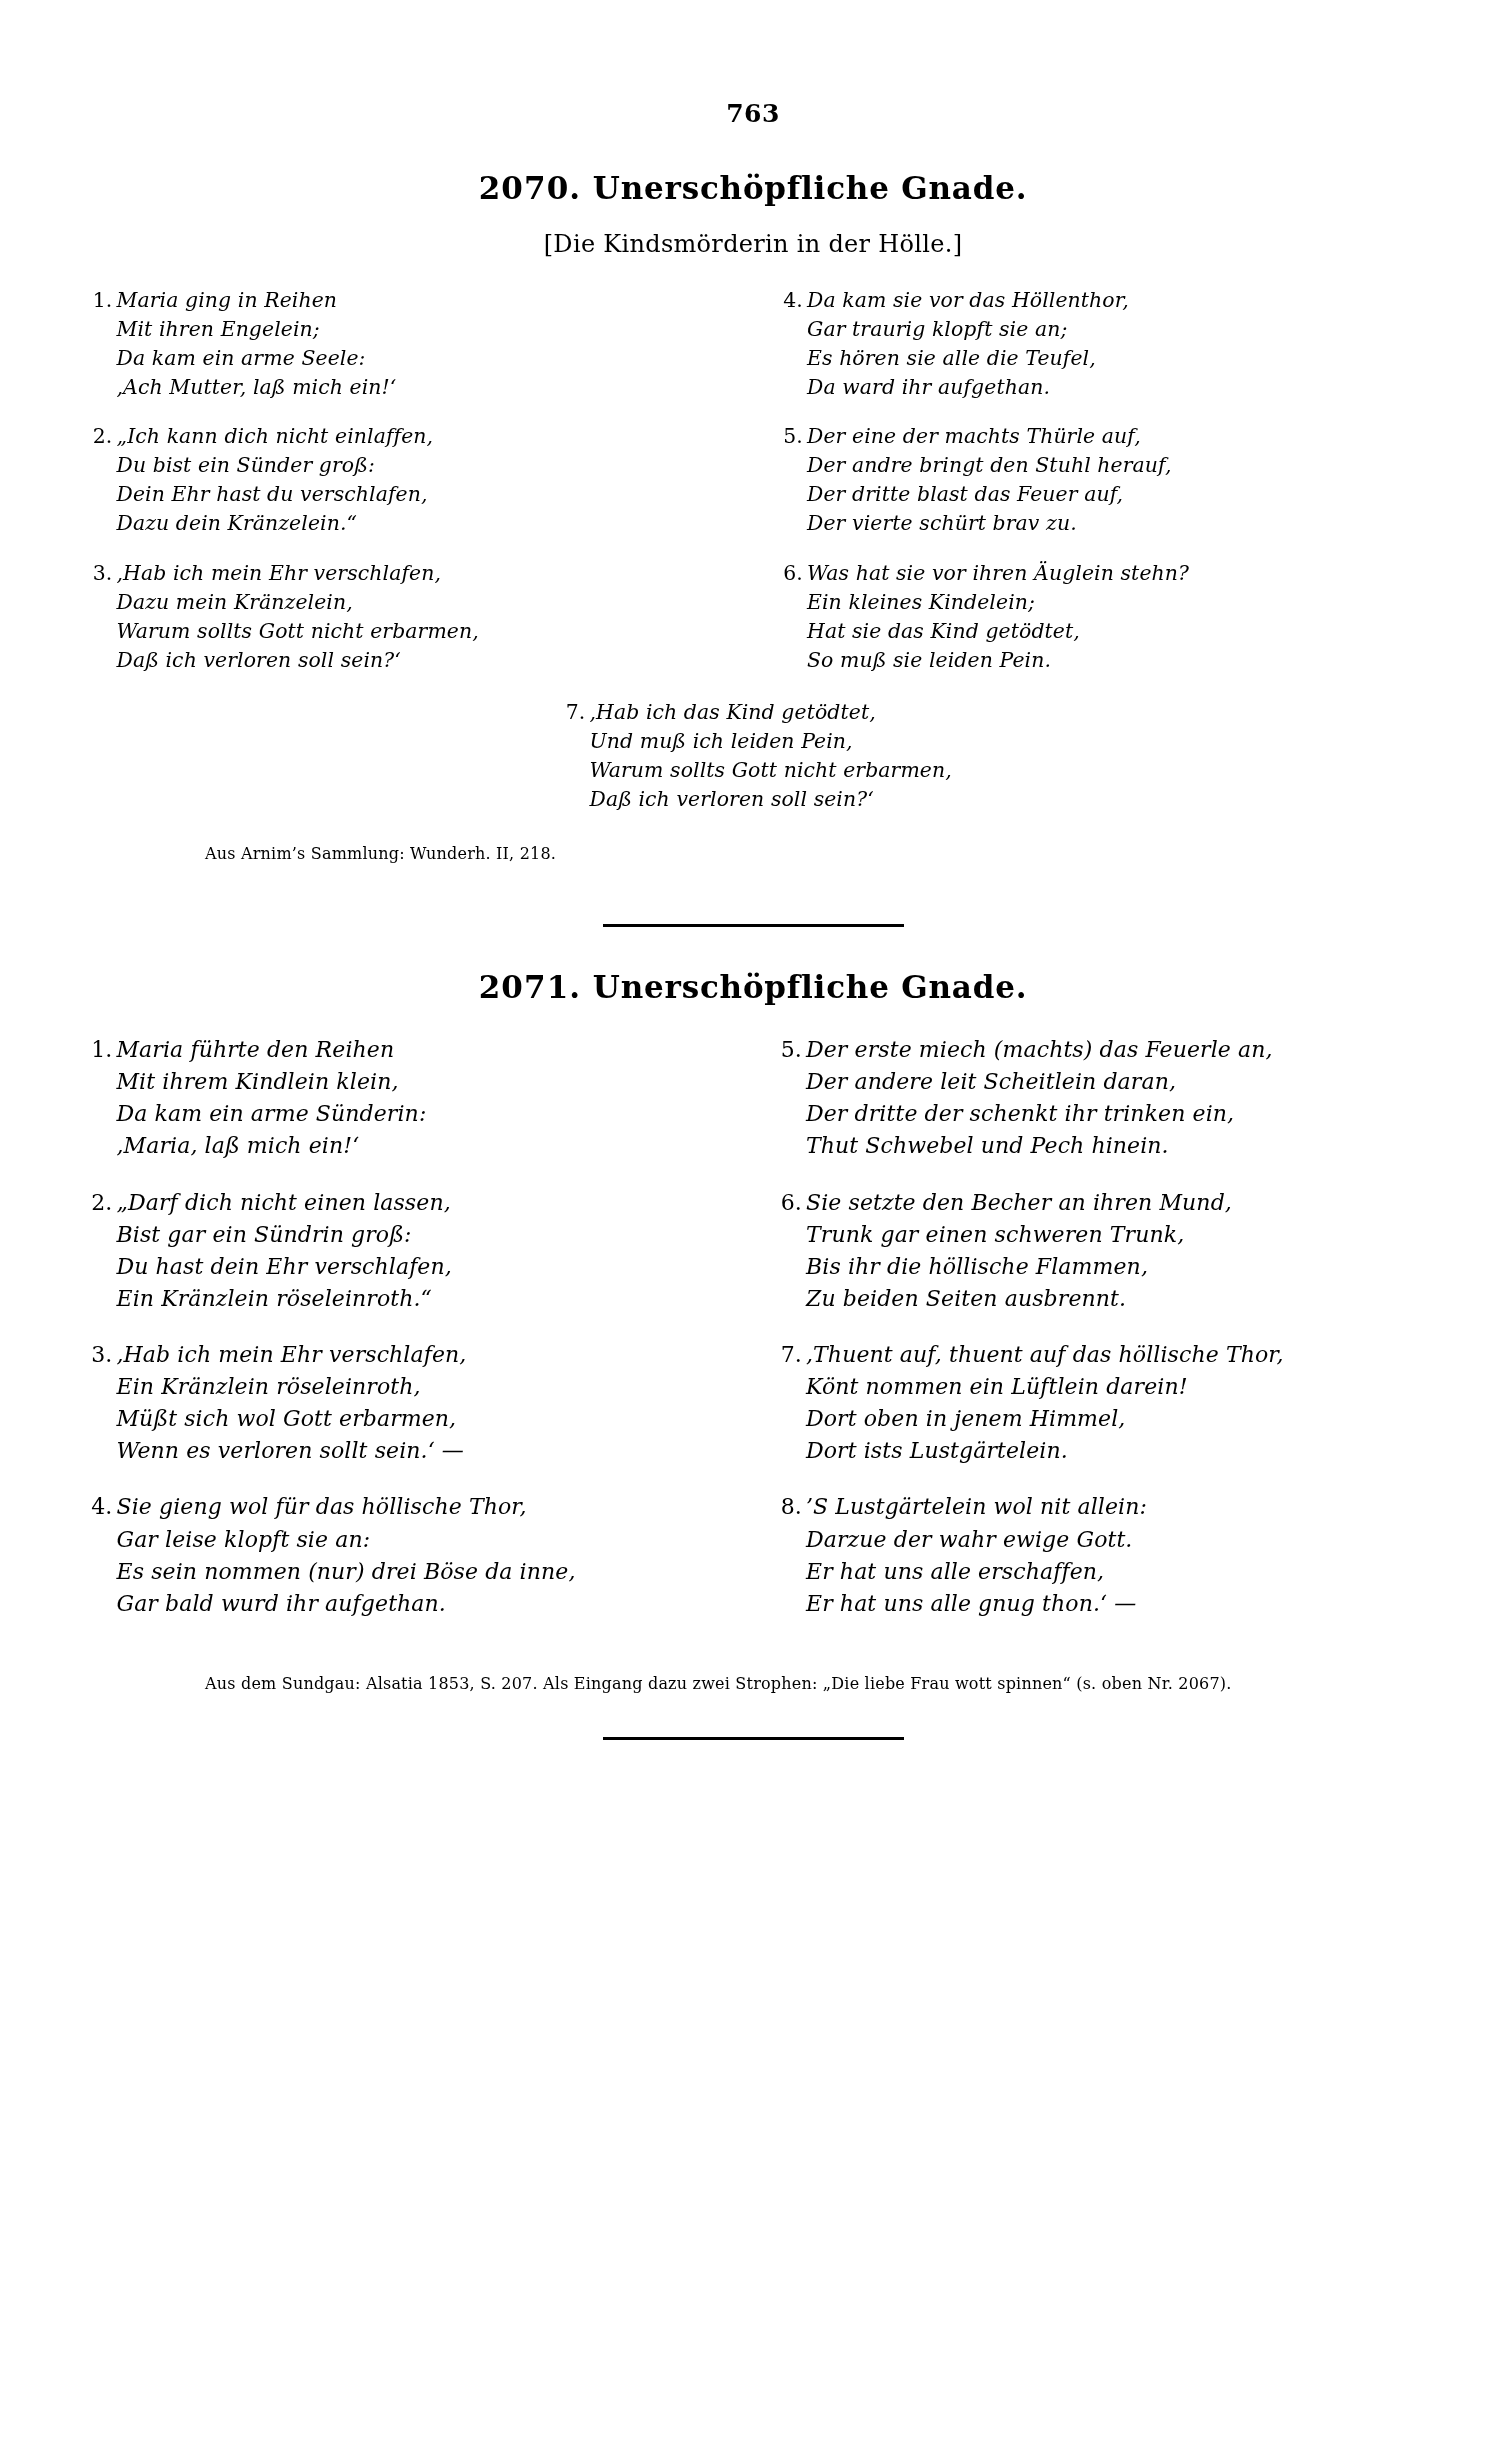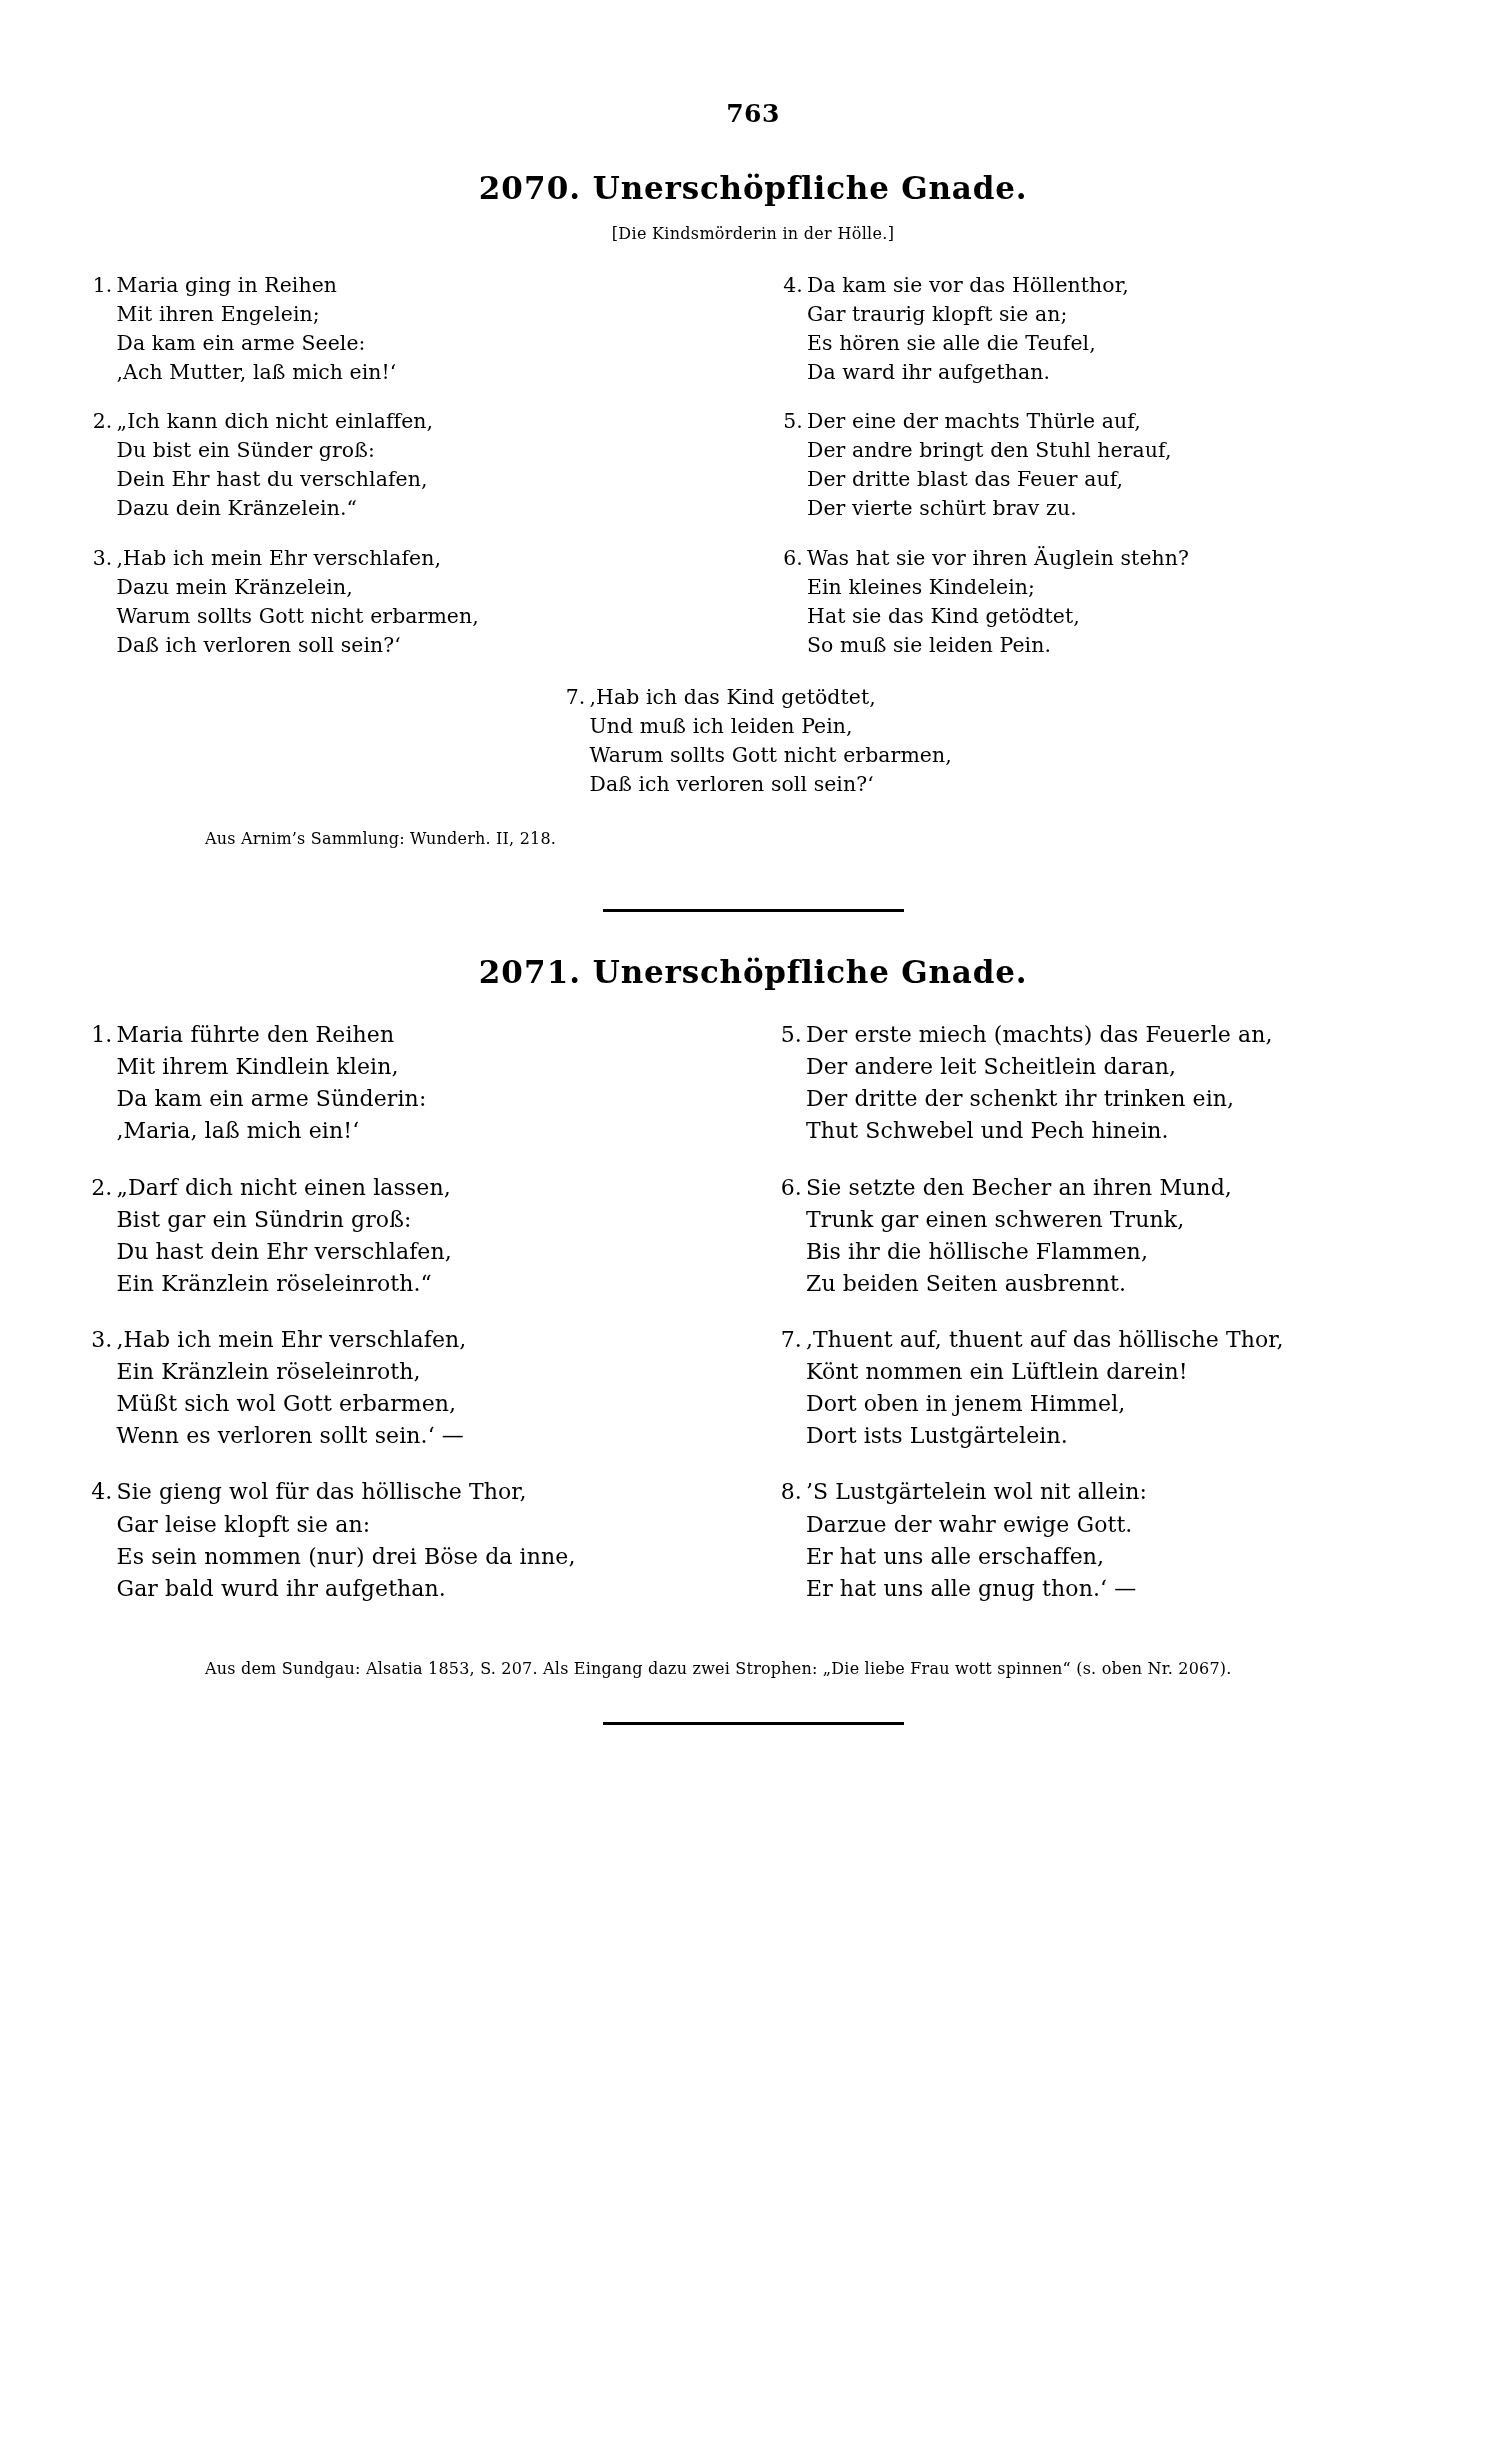--- a/index.html
+++ b/index.html
@@ -44,22 +44,22 @@
     font-weight: bold;
     font-size: 31px;
     letter-spacing: 0.8px;
     line-height: 1.1;
   }
   .song-title .num {
     letter-spacing: 1.1px;
   }
   .song-subtitle {
     text-align: center;
-    font-size: 16px;
-    margin-top: 19px;
+    font-size: 24px;
+    margin-top: 25px;
     letter-spacing: 0.3px;
   }
 
   .columns {
     display: flex;
     justify-content: space-between;
     margin-top: 28px;
     padding: 0 10.8px 0 10.8px;
   }
   .col {
@@ -77,20 +77,21 @@
     flex: 0 0 31px;
     text-align: right;
     font-size: 20.4px;
     line-height: 1.42;
     padding-right: 4.3px;
   }
   .stanza-lines {
     font-size: 20.4px;
     line-height: 1.42;
     letter-spacing: 0.1px;
+    font-style: italic;
   }
   .line { white-space: nowrap; }
 
   .center-stanza-wrap {
     display: flex;
     justify-content: center;
     margin-top: 3.2px;
   }
   .center-stanza {
     display: flex;

